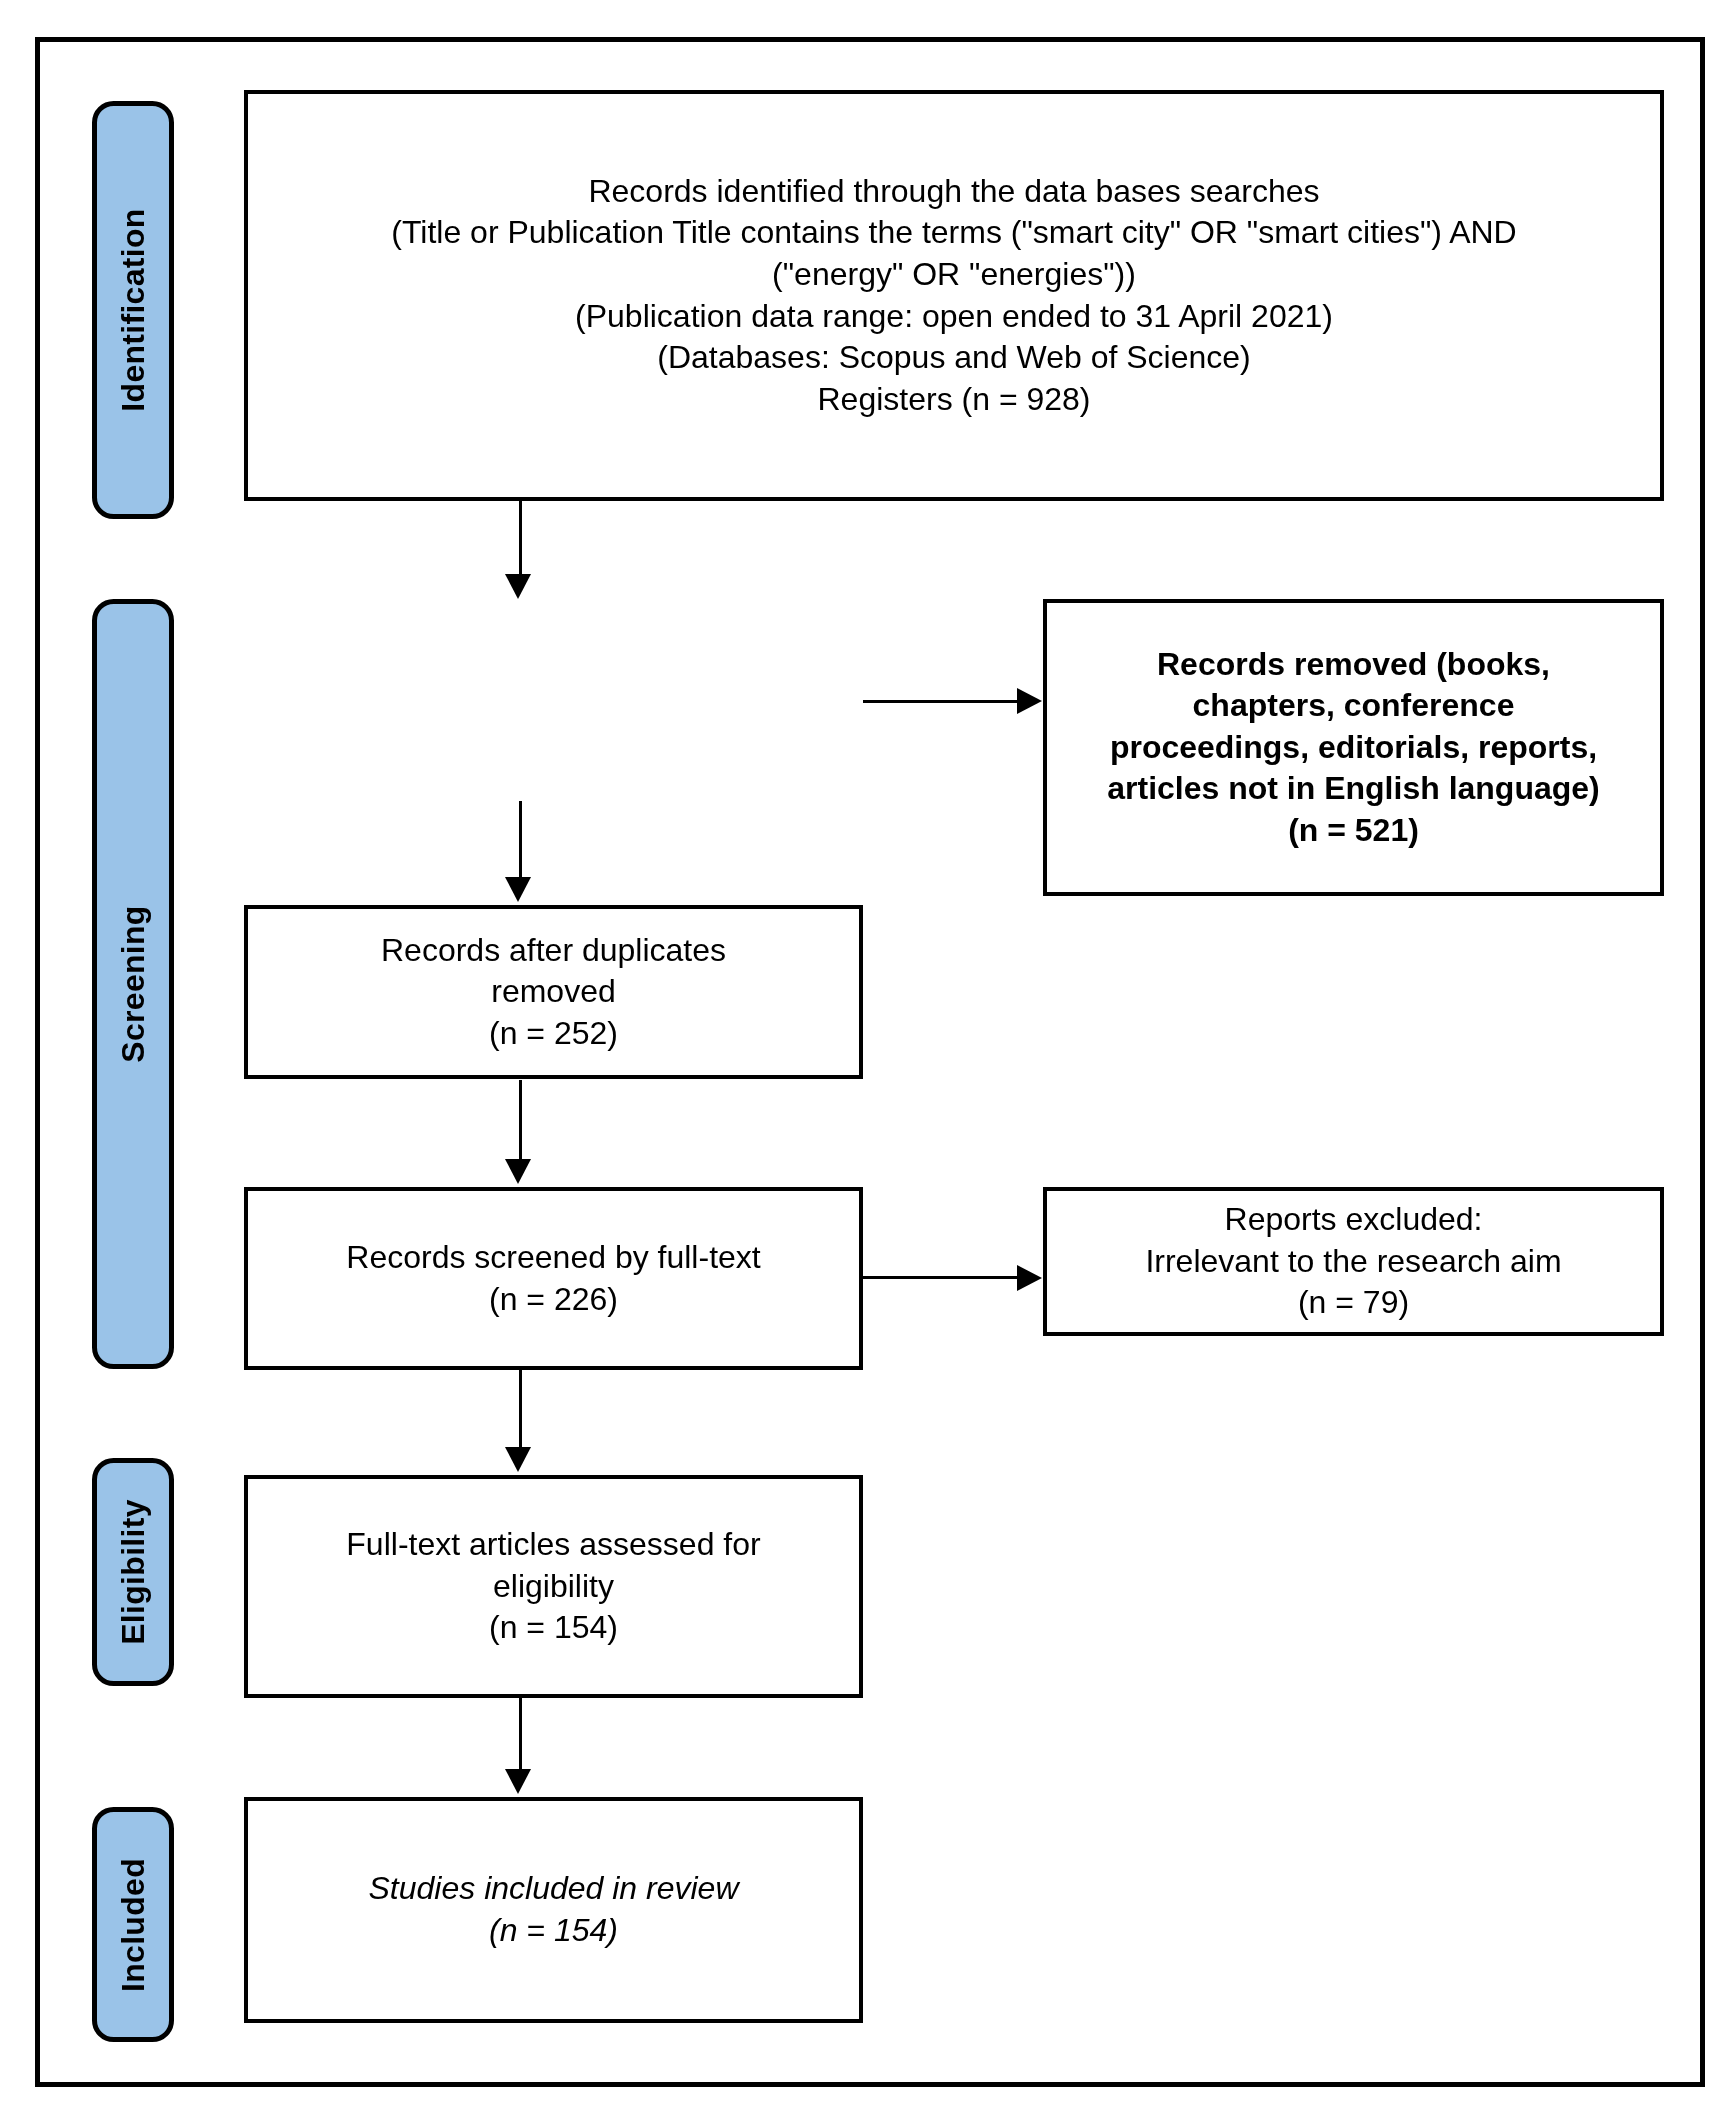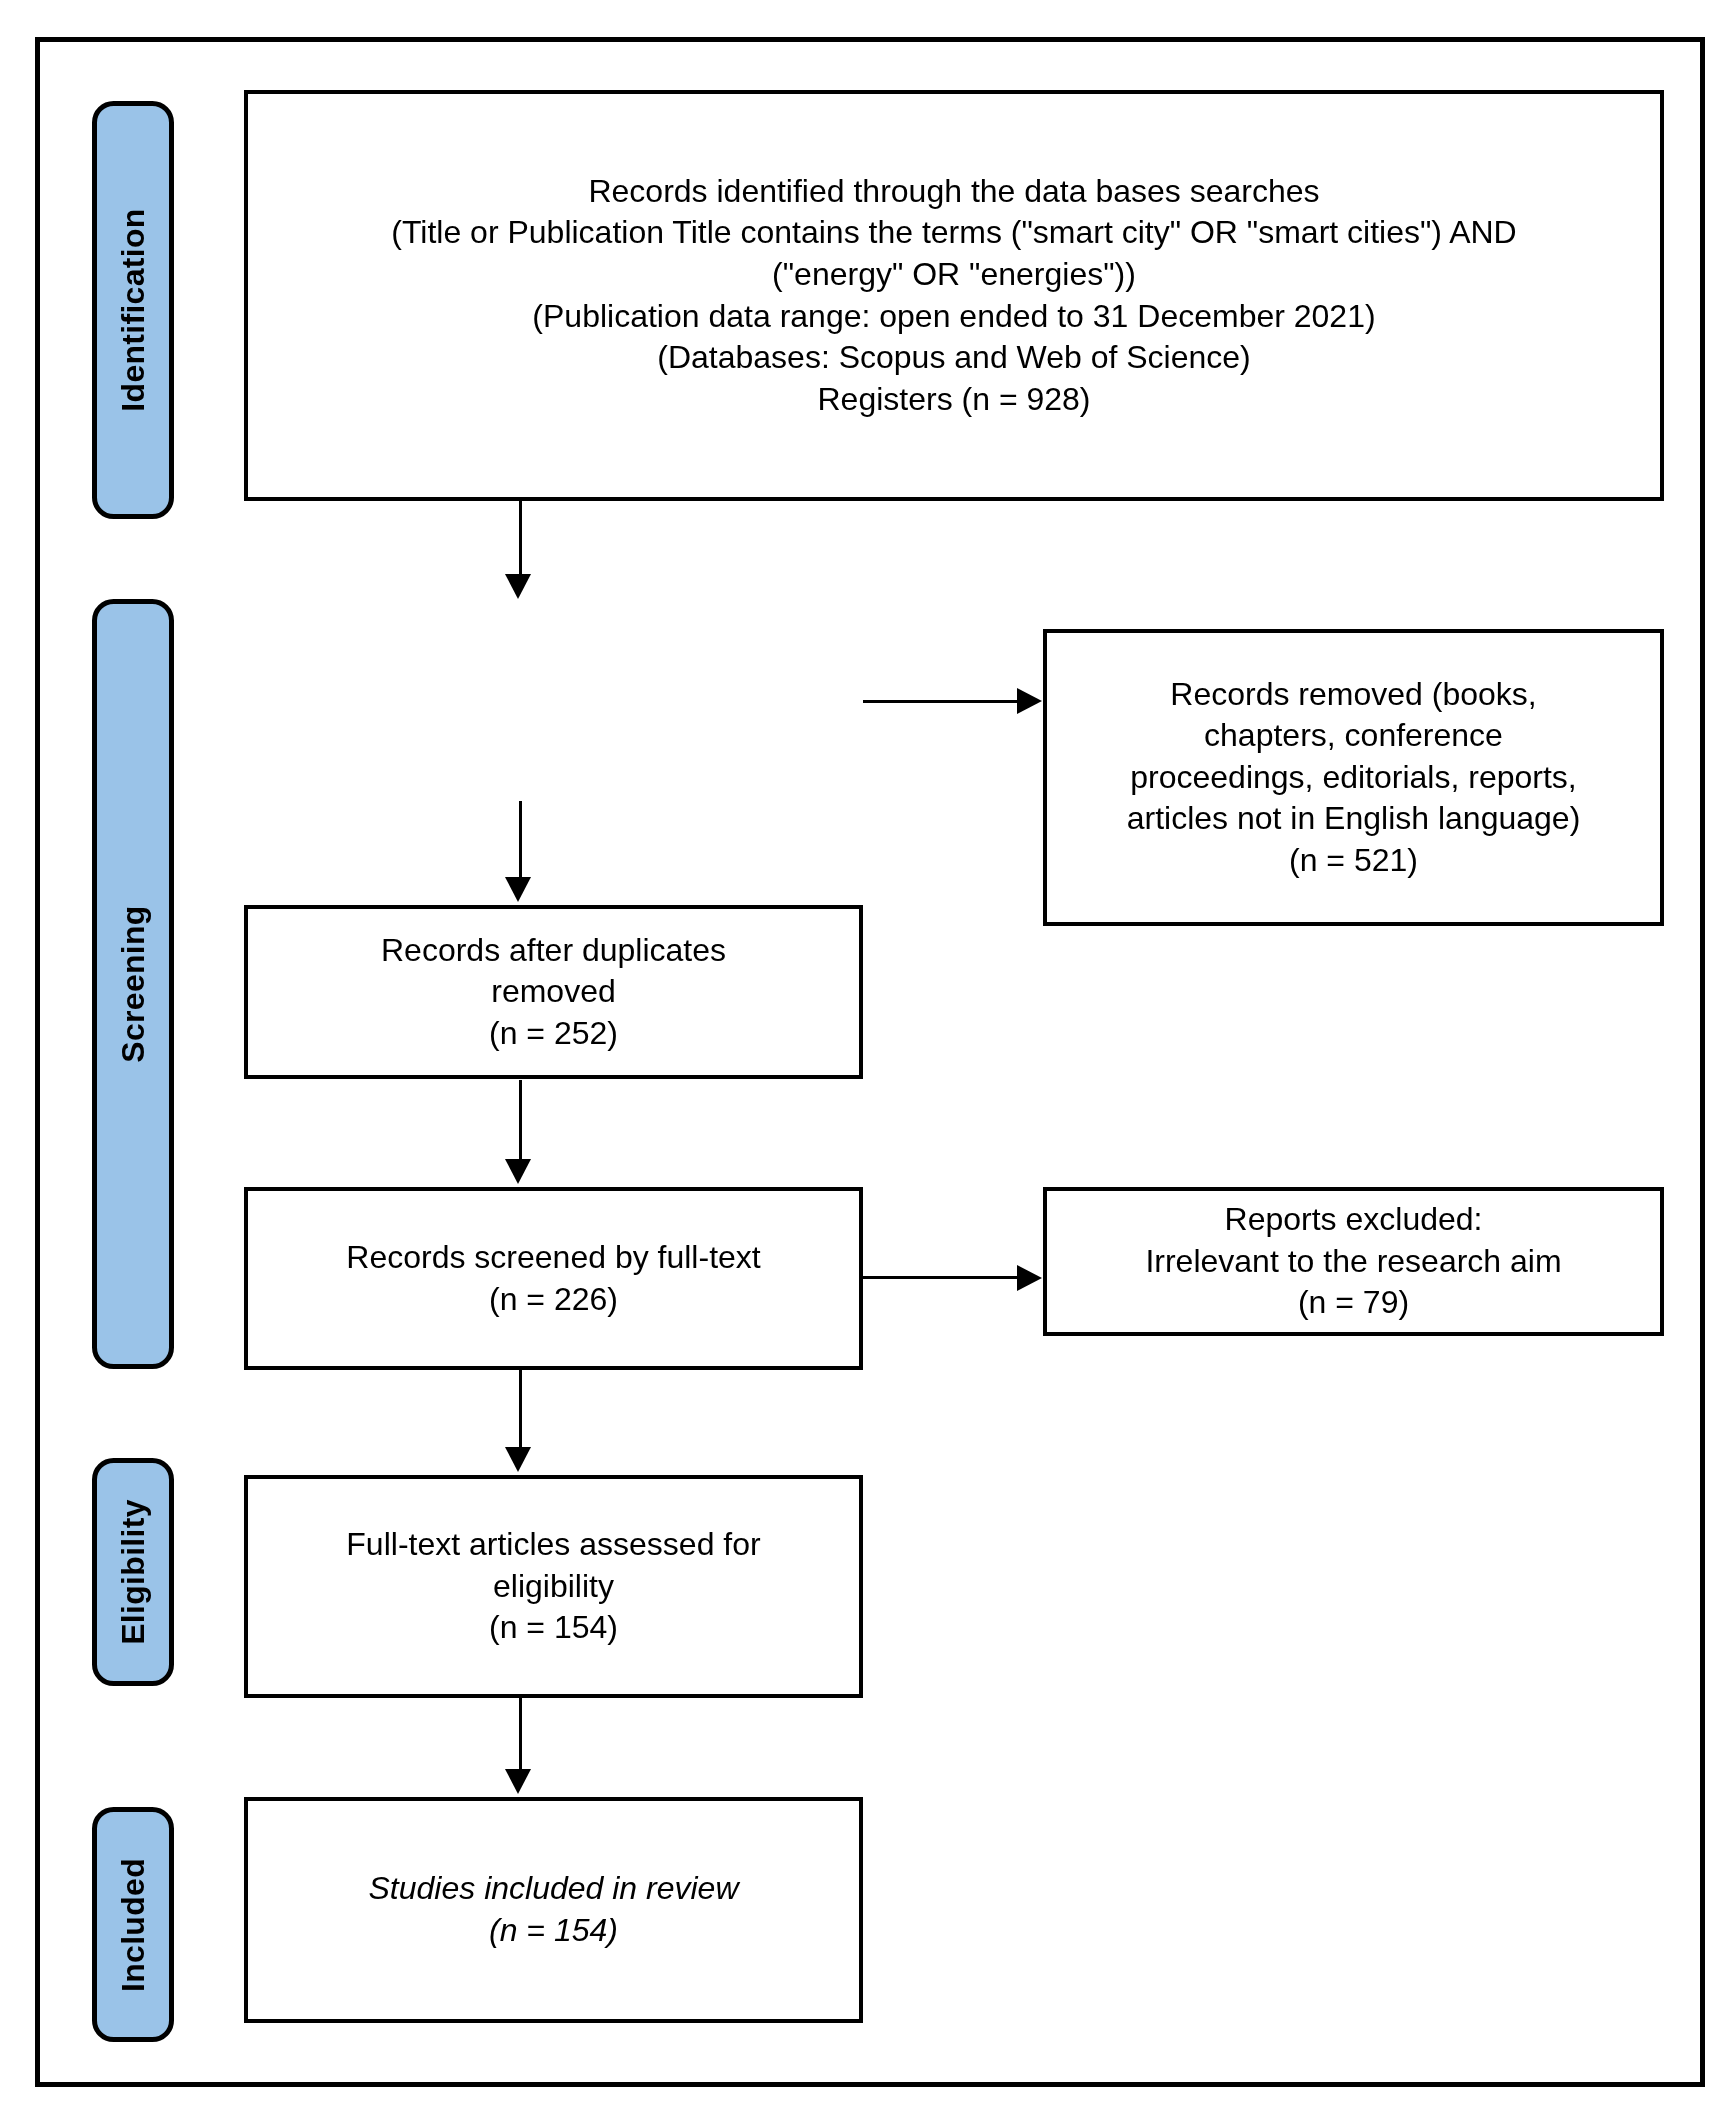--- a/index.html
+++ b/index.html
@@ -118,33 +118,33 @@
   </div>
 
   <div class="stage-pill" style="left:92px; top:1807px; width:82px; height:235px;">
     <span class="stage-label">Included</span>
   </div>
 
   <div class="flow-box" style="left:244px; top:90px; width:1420px; height:411px;">
     <div class="box-text">Records identified through the data bases searches
 (Title or Publication Title contains the terms ("smart city" OR "smart cities") AND
 ("energy" OR "energies"))
-(Publication data range: open ended to 31 December 2021)
+(Publication data range: open ended to 31 April 2021)
 (Databases: Scopus and Web of Science)
 Registers (n = 928)</div>
   </div>
 
   <div class="v-connector" style="left:519px; top:501px; width:3.2px; height:78px;"></div>
   <div class="v-arrowhead" style="left:505px; top:574px;"></div>
 
 
   <div class="h-connector" style="left:863px; top:700px; width:158px; height:3.2px;"></div>
   <div class="h-arrowhead" style="left:1017px; top:688px;"></div>
 
-  <div class="flow-box compact" style="left:1043px; top:629px; width:621px; height:297px;">
+  <div class="flow-box compact" style="left:1043px; top:599px; width:621px; height:297px;font-weight:bold;">
     <div class="box-text">Records removed (books,
 chapters, conference
 proceedings, editorials, reports,
 articles not in English language)
 (n = 521)</div>
   </div>
 
   <div class="v-connector" style="left:519px; top:801px; width:3.2px; height:81px;"></div>
   <div class="v-arrowhead" style="left:505px; top:877px;"></div>
 

